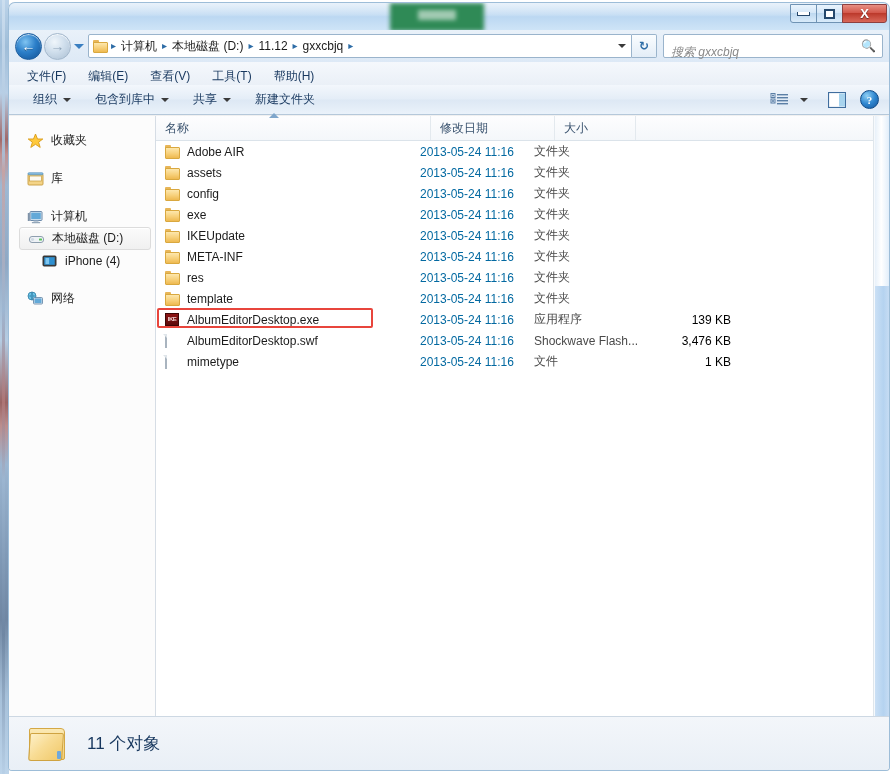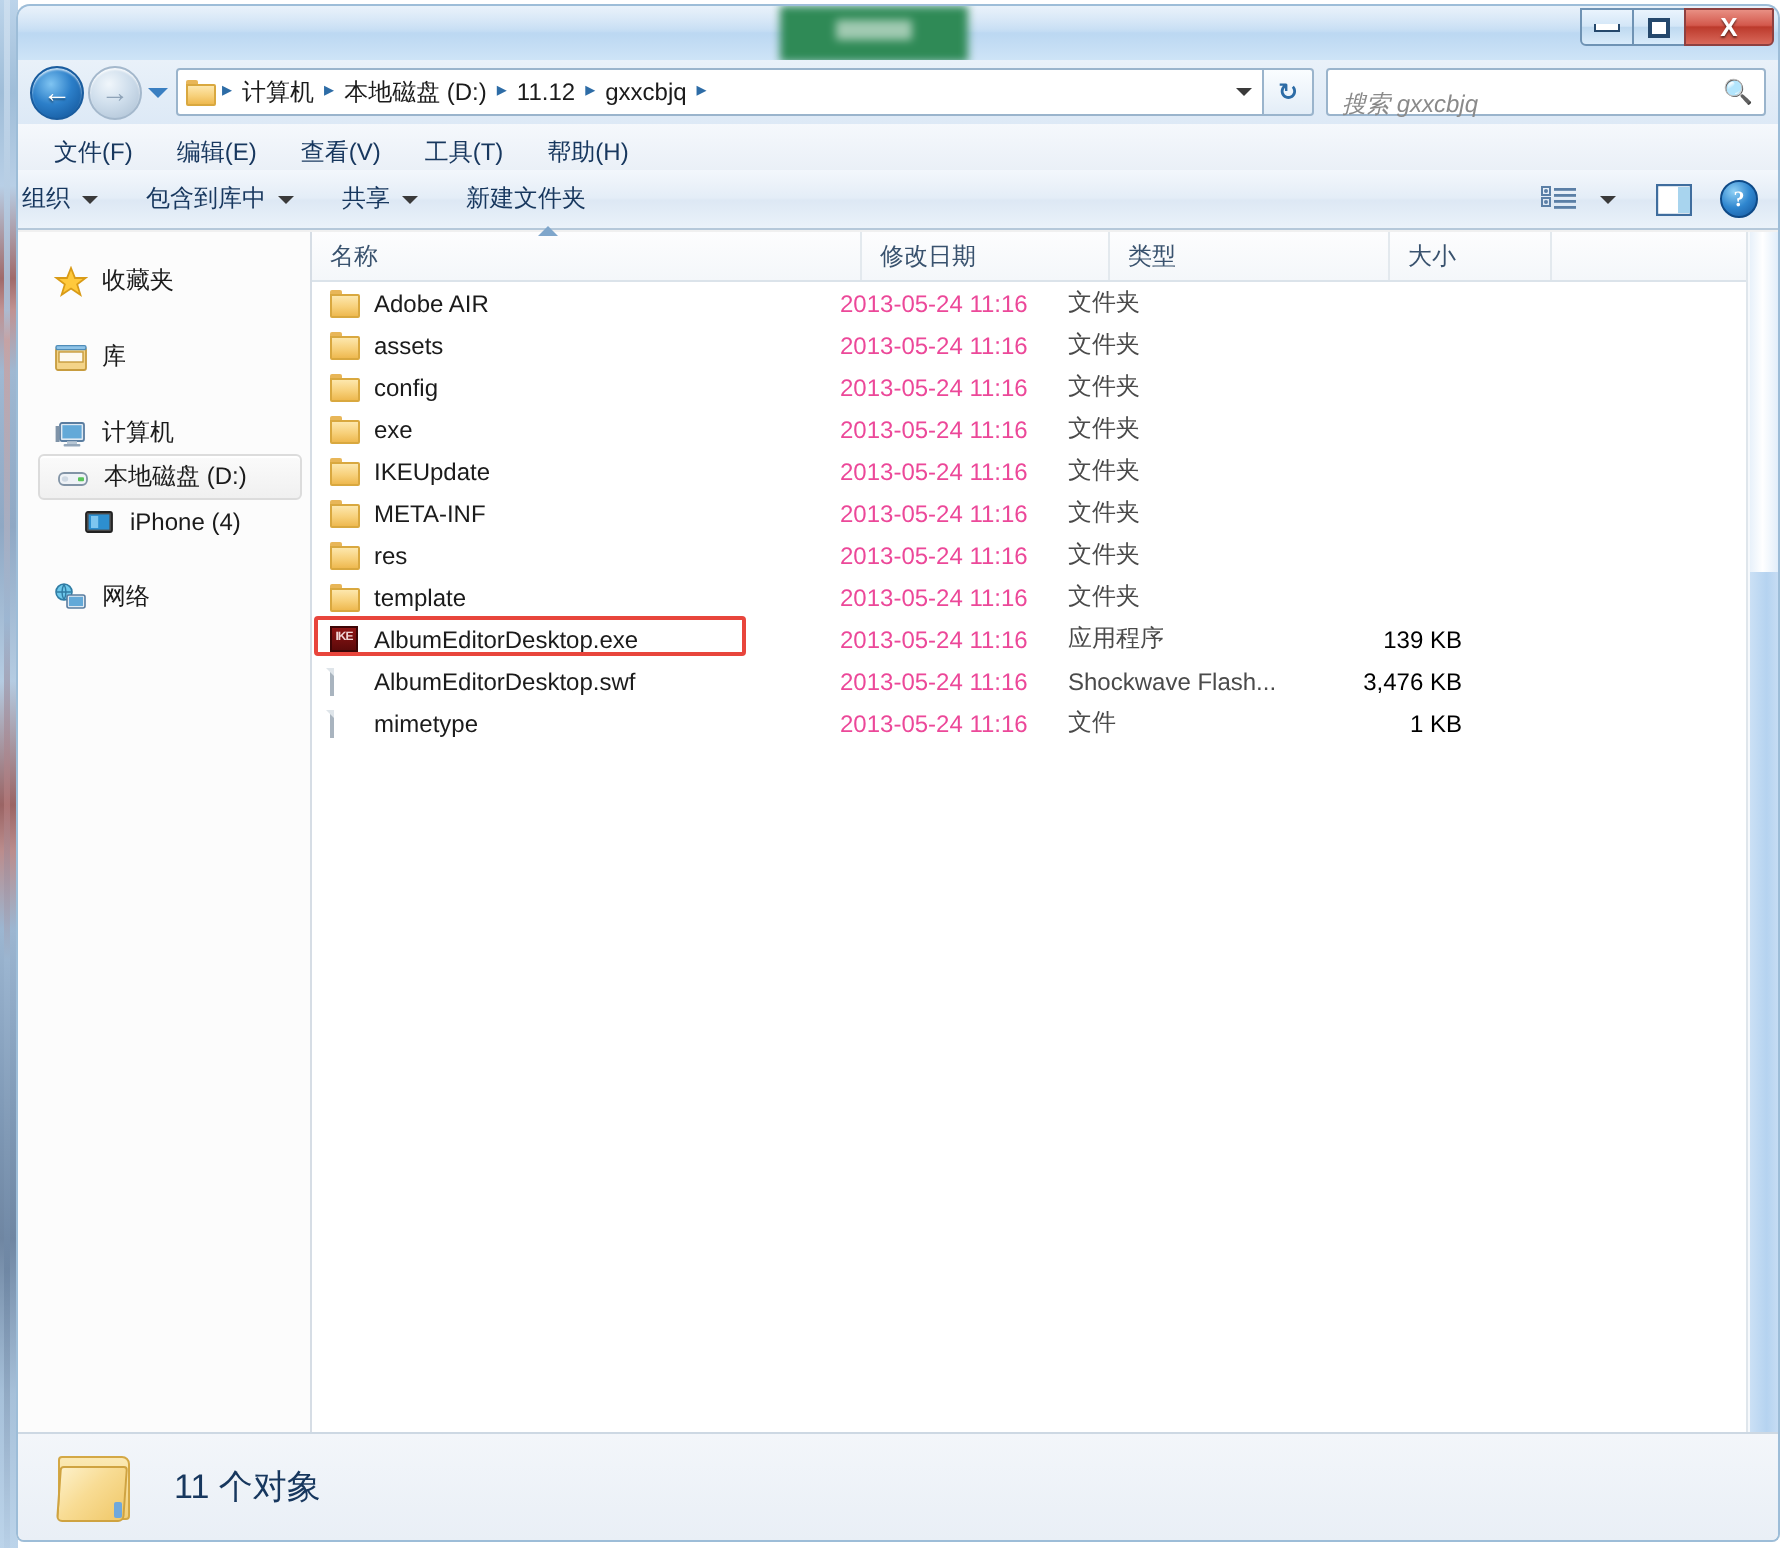--- a/index.html
+++ b/index.html
@@ -265,21 +265,21 @@
   }
 
   
   .toolbar {
     position: absolute;
     left: 0; top: 55px;
     width: 880px; height: 30px;
     background: linear-gradient(to bottom, #f3f7fc 0%, #e4edf7 48%, #dde8f4 52%, #eaf2fa 100%);
     border-bottom: 1px solid #b5c8da;
     display: flex; align-items: center;
-    padding-left: 2px;
+    padding-left: 24px;
     box-sizing: border-box;
   }
   .tbitem {
     font-size: 12px; color: #17375e;
     margin-right: 24px;
     display: flex; align-items: center;
     cursor: pointer; white-space: nowrap;
   }
   .tbcaret {
     width: 0; height: 0; margin-left: 6px;
@@ -381,21 +381,21 @@
   .row {
     display: flex; align-items: center;
     height: 21px;
     font-size: 12px;
     color: #1b1b1b;
     cursor: default;
     position: relative;
   }
   .cell { box-sizing: border-box; display: flex; align-items: center; white-space: nowrap; overflow: hidden; }
   .c-name { width: 264px; padding-left: 9px; }
-  .c-date { width: 114px; color: #ec4899; }
+  .c-date { width: 114px; color: #0369a1; }
   .c-type { width: 130px; color: #4a4a4a; }
   .c-size { width: 81px; color: #000000; justify-content: flex-end; padding-right: 14px; }
   .fname-ico { width: 15px; height: 14px; margin-right: 7px; flex: none; position: relative; }
   .highlight-box {
     position: absolute;
     left: 1px; top: -1px;
     width: 216px; height: 20px;
     border: 2px solid #e8453c;
     border-radius: 2px;
     box-sizing: border-box;
@@ -692,23 +692,20 @@
         <div class="listpane">
 
           <div class="colhead">
             <div class="col col-name">
               <span class="sortmark"></span>
               <span class="ct">名称</span>
             </div>
             <div class="col col-date">
               <span class="ct">修改日期</span>
             </div>
-            <div class="col col-type">
-              <span class="ct">类型</span>
-            </div>
             <div class="col col-size">
               <span class="ct">大小</span>
             </div>
             <div class="col-rest"></div>
           </div>
 
           <div class="rows">
 
             <div class="row">
               <span class="cell c-name">

